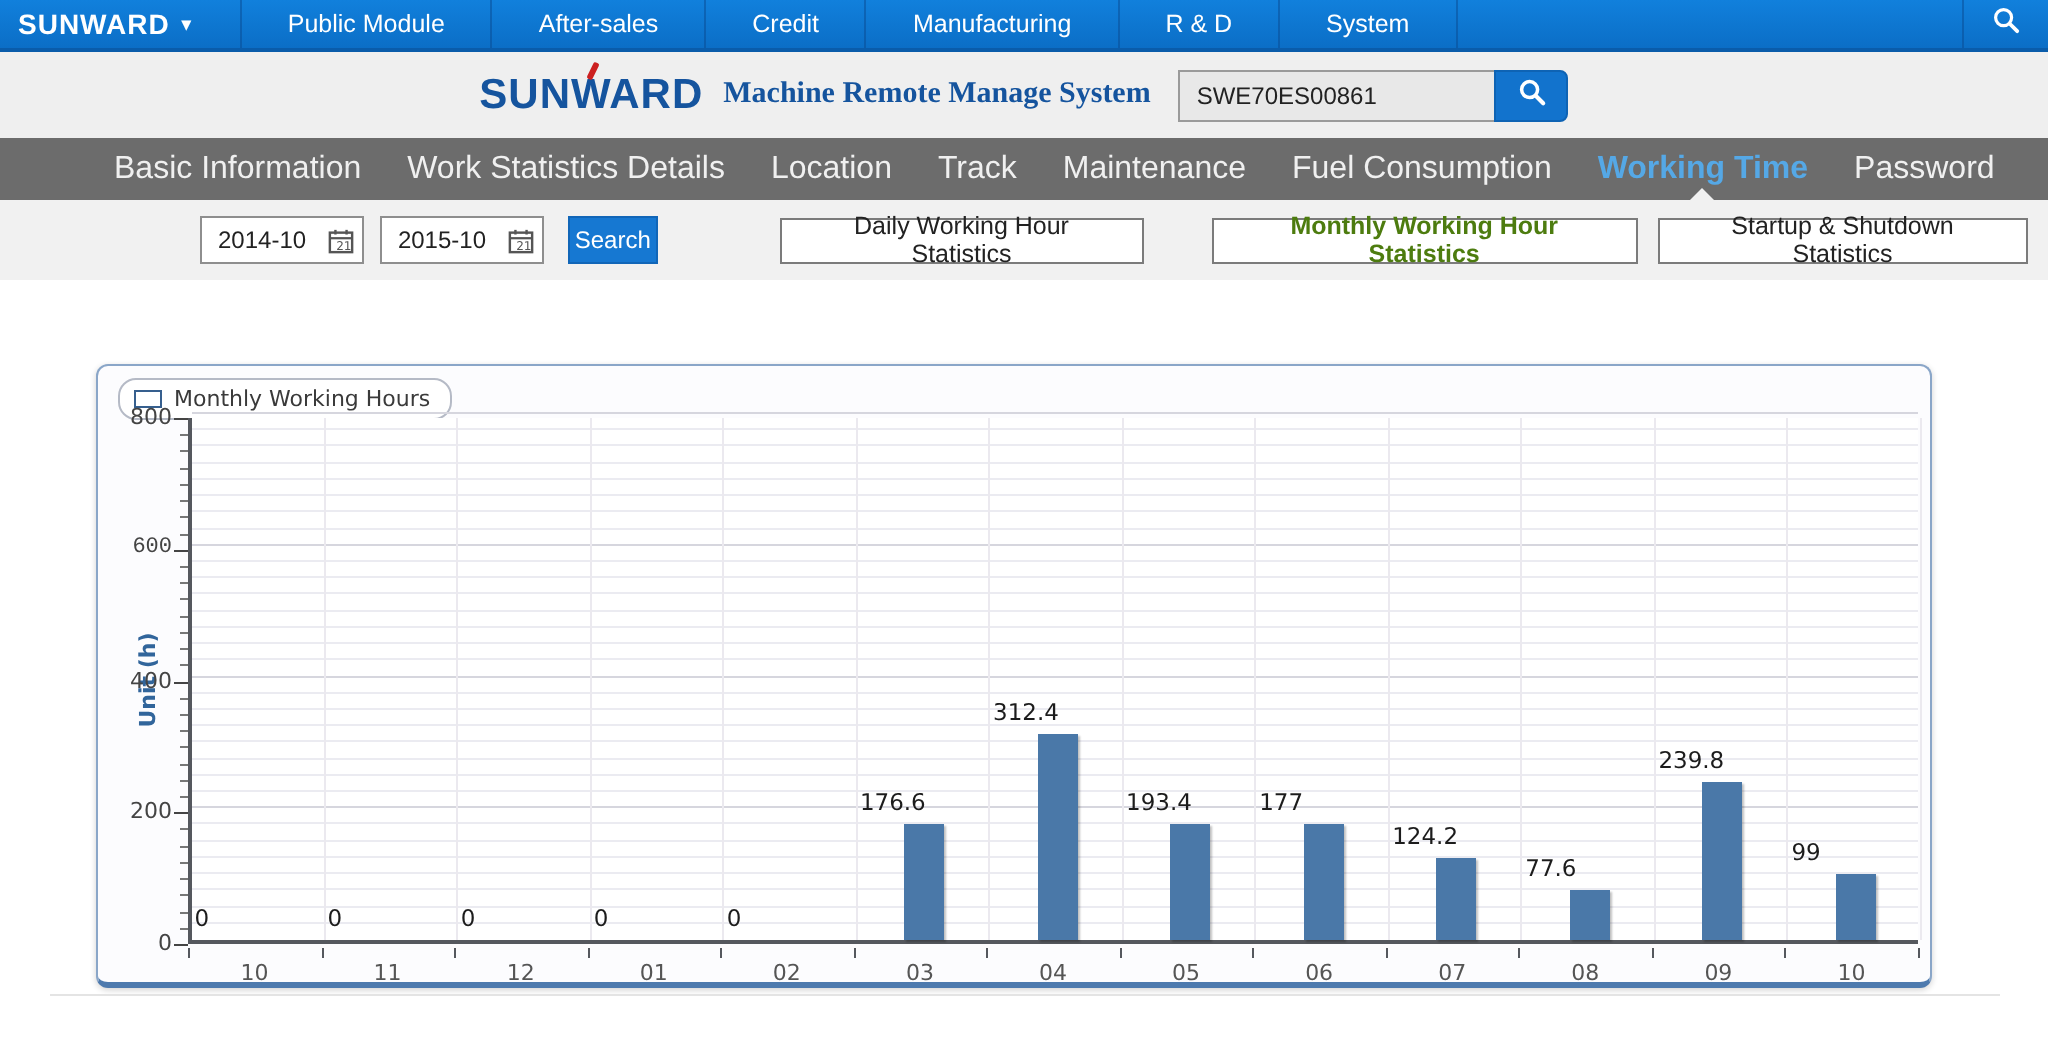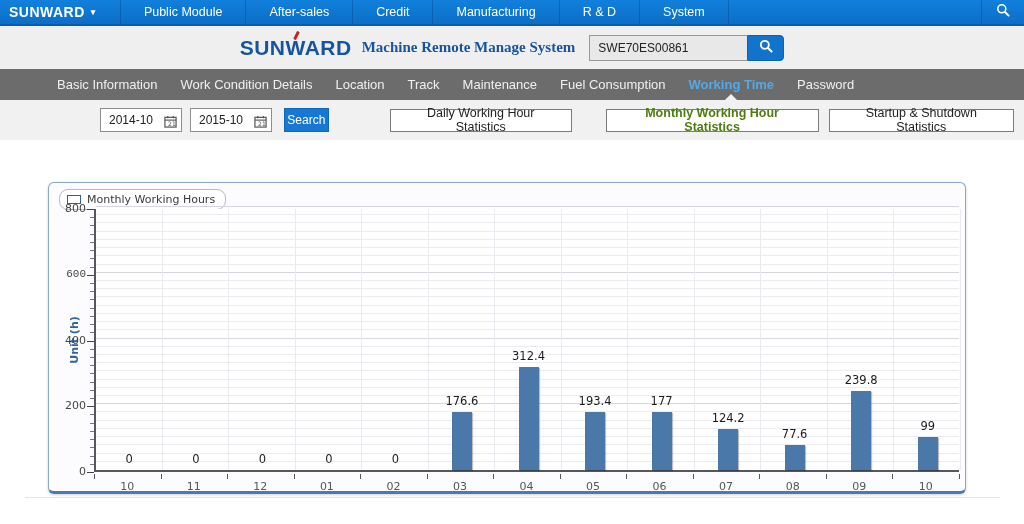--- a/index.html
+++ b/index.html
@@ -32,21 +32,21 @@
   .hdr-search input { width:158px; height:26px; background:#e8e8e8;
     border:1px solid #9a9a9a; border-right:none; padding:0 8px; font-size:12px; color:#222; }
   .hdr-search button { width:37px; height:26px; background:#1273cd;
     border:1px solid #0e63b4; border-radius:0 4px 4px 0; display:flex;
     align-items:center; justify-content:center; cursor:pointer; }
 
   
   .tabbar { height:31px; background:#6c6c6c; display:flex; align-items:stretch;
     padding-left:49px; }
   .tab { display:flex; align-items:center; padding:0 8px; margin-right:7px;
-    color:#f0f0f0; font-size:13px; cursor:pointer; position:relative; }
+    color:#f0f0f0; font-size:16px; cursor:pointer; position:relative; }
   .tab.active { color:#55a8e6; font-weight:bold; }
   .tab.active::after { content:""; position:absolute; bottom:0; left:50%;
     margin-left:-6px; border-left:6px solid transparent; border-right:6px solid transparent;
     border-bottom:6px solid #f1f1f1; }
 
   
   .filterbar { height:40px; background:#f1f1f1; display:flex; align-items:center;
     padding-left:100px; }
   .date-field { position:relative; width:84px; height:24px; background:#fff;
     border:1px solid #8e8e8e; display:flex; align-items:center; margin-right:8px; }
@@ -69,21 +69,21 @@
   .legend { position:absolute; left:10px; top:6px; display:flex; align-items:center;
     background:#fff; border:1px solid #b5bac6; border-radius:9px; padding:3px 10px 3px 7px;
     font-size:11px; color:#3a3a3a; font-family:"DejaVu Sans",sans-serif; }
   .legend .swatch { width:14px; height:9px; border:1px solid #365f8e; margin-right:6px; }
   .plot { position:absolute; left:45px; top:26px; width:865px; height:263px;
     border-left:2px solid #55585e; border-bottom:2px solid #55585e; background:#fff; }
   .gridline-h { position:absolute; left:0; right:0; height:1px; background:#ebebf1; }
   .gridline-h.major { background:#d6d6de; }
   .gridline-v { position:absolute; top:0; bottom:0; width:1px; background:#ebe9ef; }
   .bar { position:absolute; width:20px; bottom:0; box-shadow:1px 1px 1px rgba(0,0,0,.25); }
-  .val-label { position:absolute; width:64px; text-align:center; font-size:11.5px;
+  .val-label { position:absolute; width:64px; text-align:left; font-size:11.5px;
     color:#1c1c1c; font-family:"DejaVu Sans",sans-serif; }
   .x-label { position:absolute; width:44px; text-align:center; font-size:11px;
     color:#555; font-family:"DejaVu Sans",sans-serif; }
   .y-label { position:absolute; width:32px; text-align:right; font-size:11px;
     color:#444; font-family:"DejaVu Sans",sans-serif; }
   .y-tick { position:absolute; height:1px; background:#777; }
   .x-tick { position:absolute; width:1px; height:5px; background:#55585e; }
   .unit-label { position:absolute; left:-5px; top:157px; width:60px; text-align:center;
     transform:translate(0,-50%) rotate(-90deg); font-size:11px; font-weight:bold;
     color:#31659b; font-family:"DejaVu Sans",sans-serif; }
@@ -130,21 +130,21 @@
             <circle cx="8.5" cy="8.5" r="5" fill="none" stroke="#fff" stroke-width="2.2"></circle>
             <line x1="12.5" y1="12.5" x2="17" y2="17" stroke="#fff" stroke-width="2.6" stroke-linecap="round"></line>
           </svg>
       </span>
     </button>
   </div>
 </div>
 
 <div class="tabbar">
   <div class="tab">Basic Information</div>
-  <div class="tab">Work Condition Details</div>
+  <div class="tab">Work Statistics Details</div>
   <div class="tab">Location</div>
   <div class="tab">Track</div>
   <div class="tab">Maintenance</div>
   <div class="tab">Fuel Consumption</div>
   <div class="tab active">Working Time</div>
   <div class="tab">Password</div>
 </div>
 
 <div class="filterbar">
   <div class="date-field">

